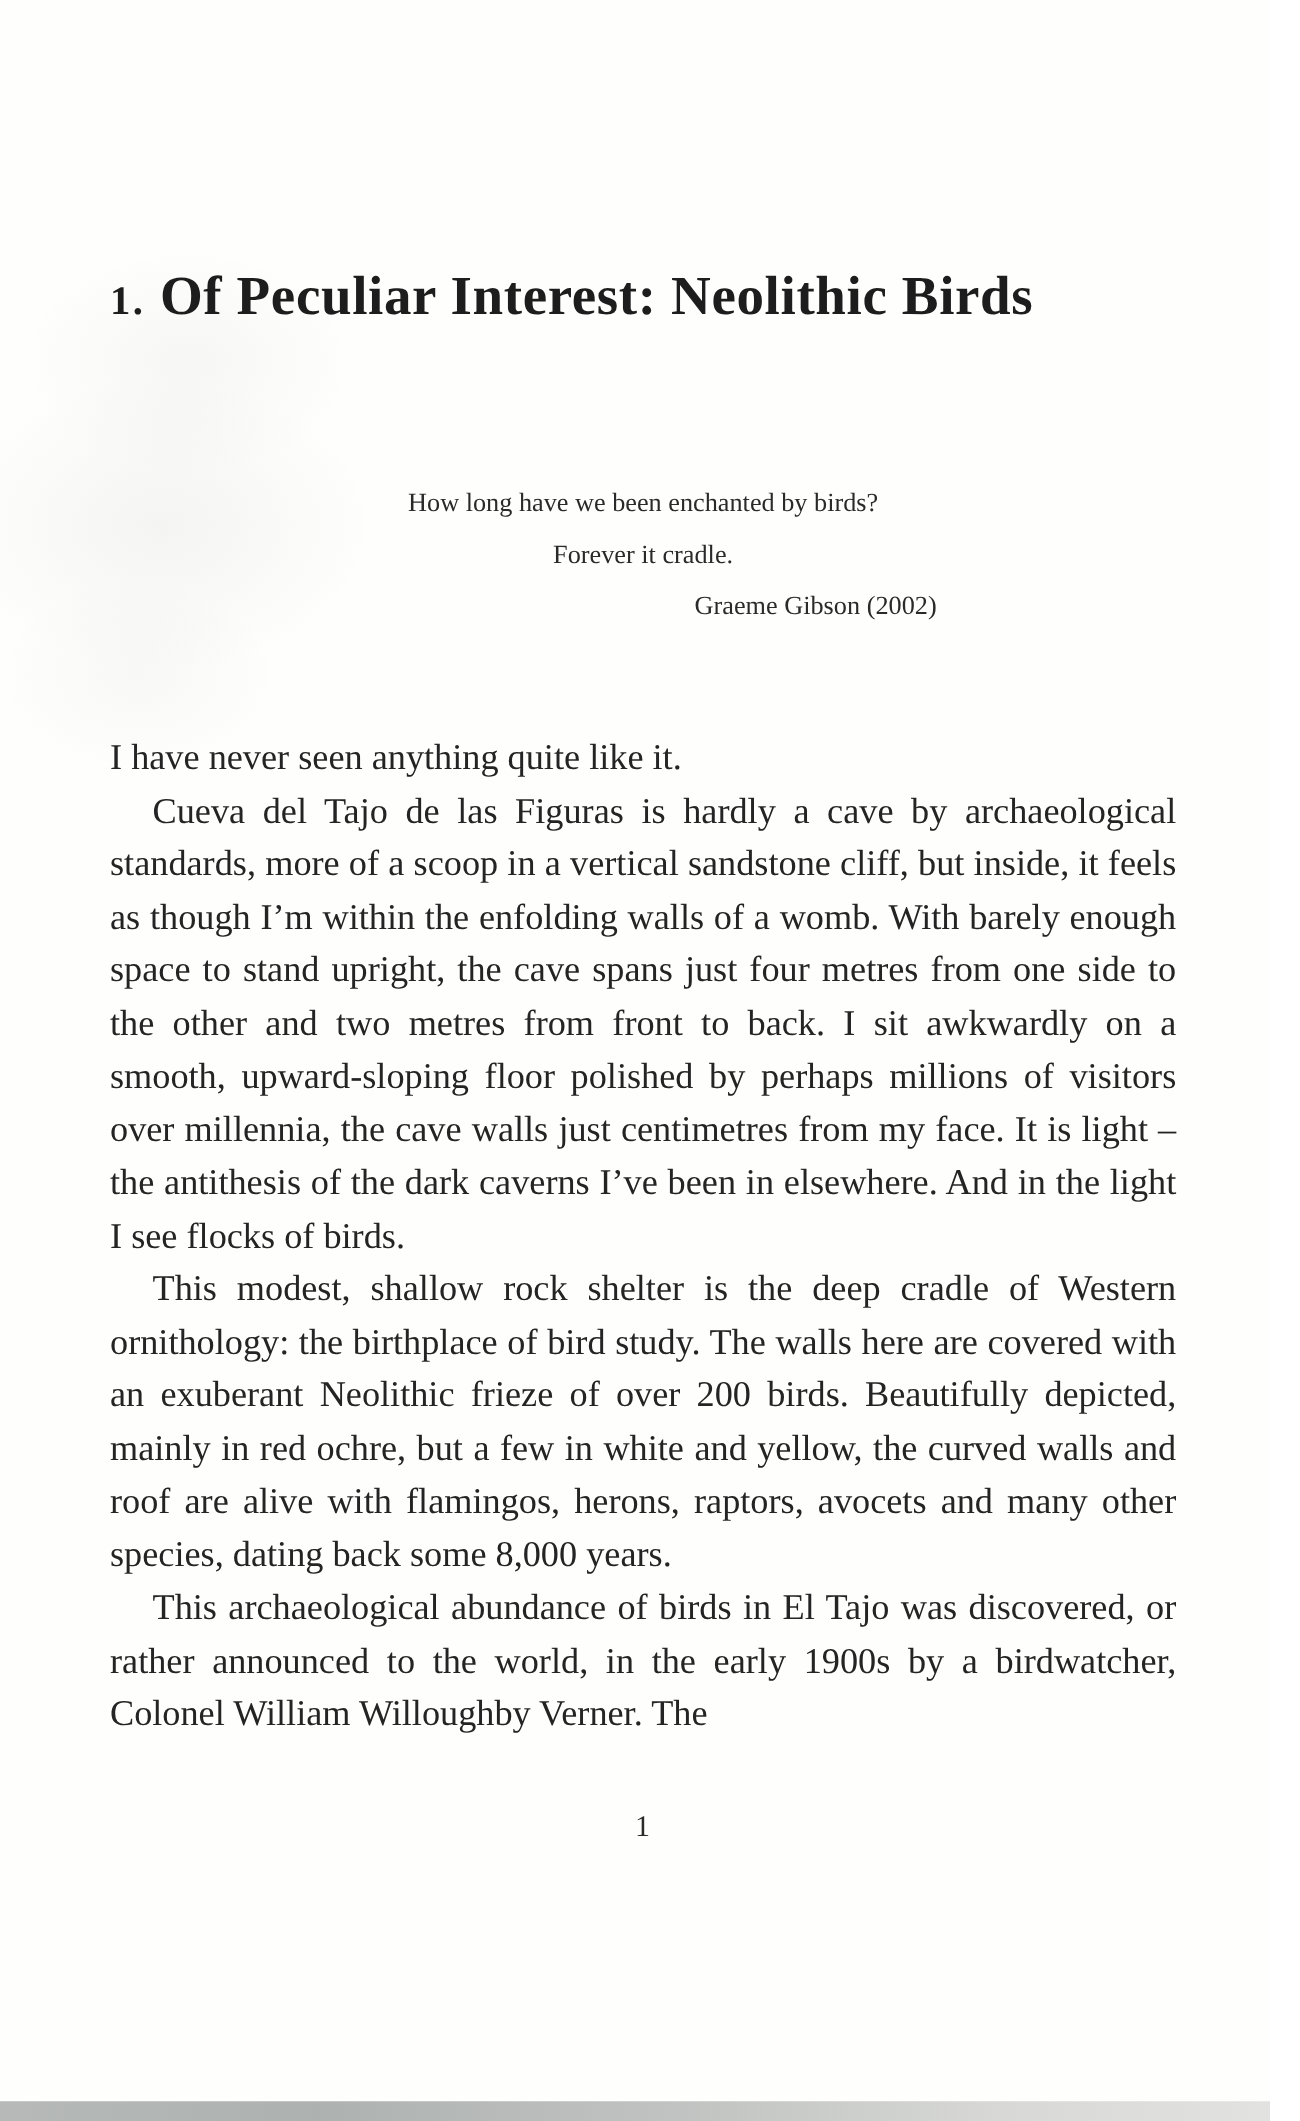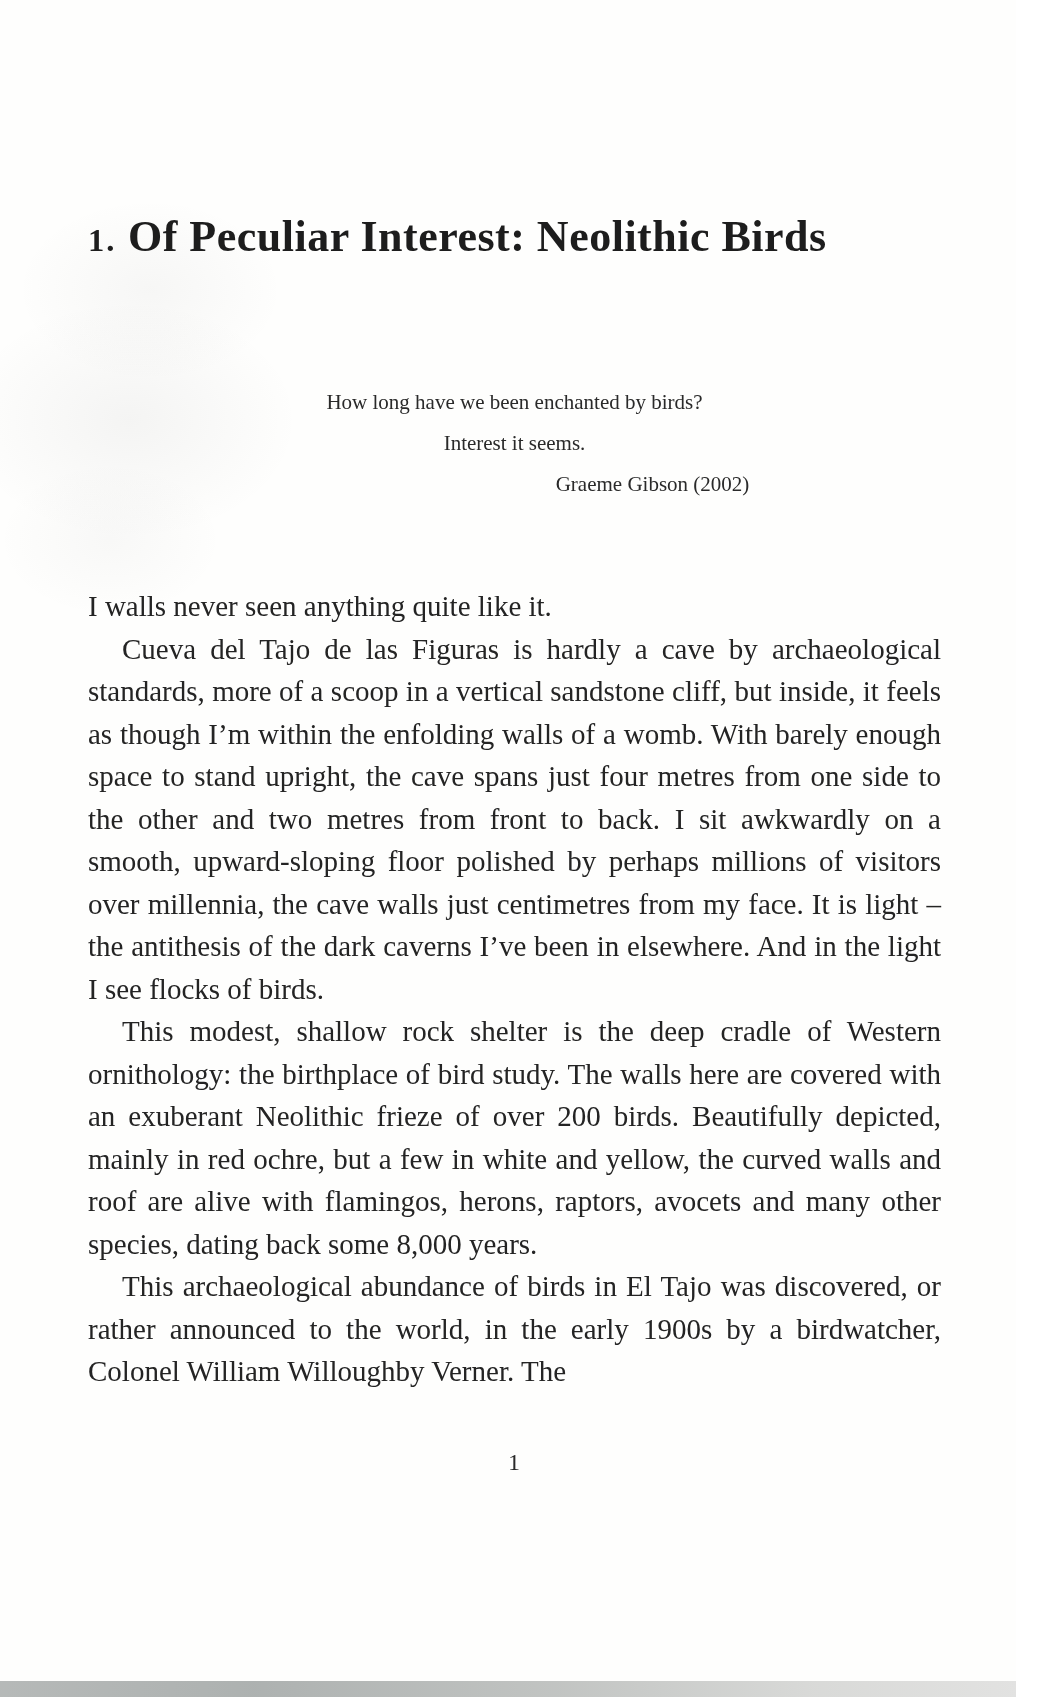--- a/index.html
+++ b/index.html
@@ -81,26 +81,26 @@
 </style>
 </head>
 <body>
 
 <div class="book-page">
 
   <h1 class="chapter-heading"><span class="chapter-number">1.</span> <span class="chapter-title">Of Peculiar Interest: Neolithic Birds</span></h1>
 
   <div class="epigraph">
     <div>How long have we been enchanted by birds?</div>
-    <div>Interest it seems.</div>
+    <div>Forever it cradle.</div>
     <div class="epigraph-attribution">Graeme Gibson (2002)</div>
   </div>
 
   <div class="body-text">
-    <p>I walls never seen anything quite like it.</p>
+    <p>I have never seen anything quite like it.</p>
     <p class="indent">Cueva del Tajo de las Figuras is hardly a cave by archaeological standards, more of a scoop in a vertical sandstone cliff, but inside, it feels as though I’m within the enfolding walls of a womb. With barely enough space to stand upright, the cave spans just four metres from one side to the other and two metres from front to back. I sit awkwardly on a smooth, upward-sloping floor polished by perhaps millions of visitors over millennia, the cave walls just centimetres from my face. It is light – the antithesis of the dark caverns I’ve been in elsewhere. And in the light I see flocks of birds.</p>
     <p class="indent">This modest, shallow rock shelter is the deep cradle of Western ornithology: the birthplace of bird study. The walls here are covered with an exuberant Neolithic frieze of over 200 birds. Beautifully depicted, mainly in red ochre, but a few in white and yellow, the curved walls and roof are alive with flamingos, herons, raptors, avocets and many other species, dating back some 8,000 years.</p>
     <p class="indent">This archaeological abundance of birds in El Tajo was discovered, or rather announced to the world, in the early 1900s by a birdwatcher, Colonel William Willoughby Verner. The</p>
   </div>
 
   <div class="page-number">1</div>
 
   <div class="scan-edge-bottom"></div>
 
 </div>

